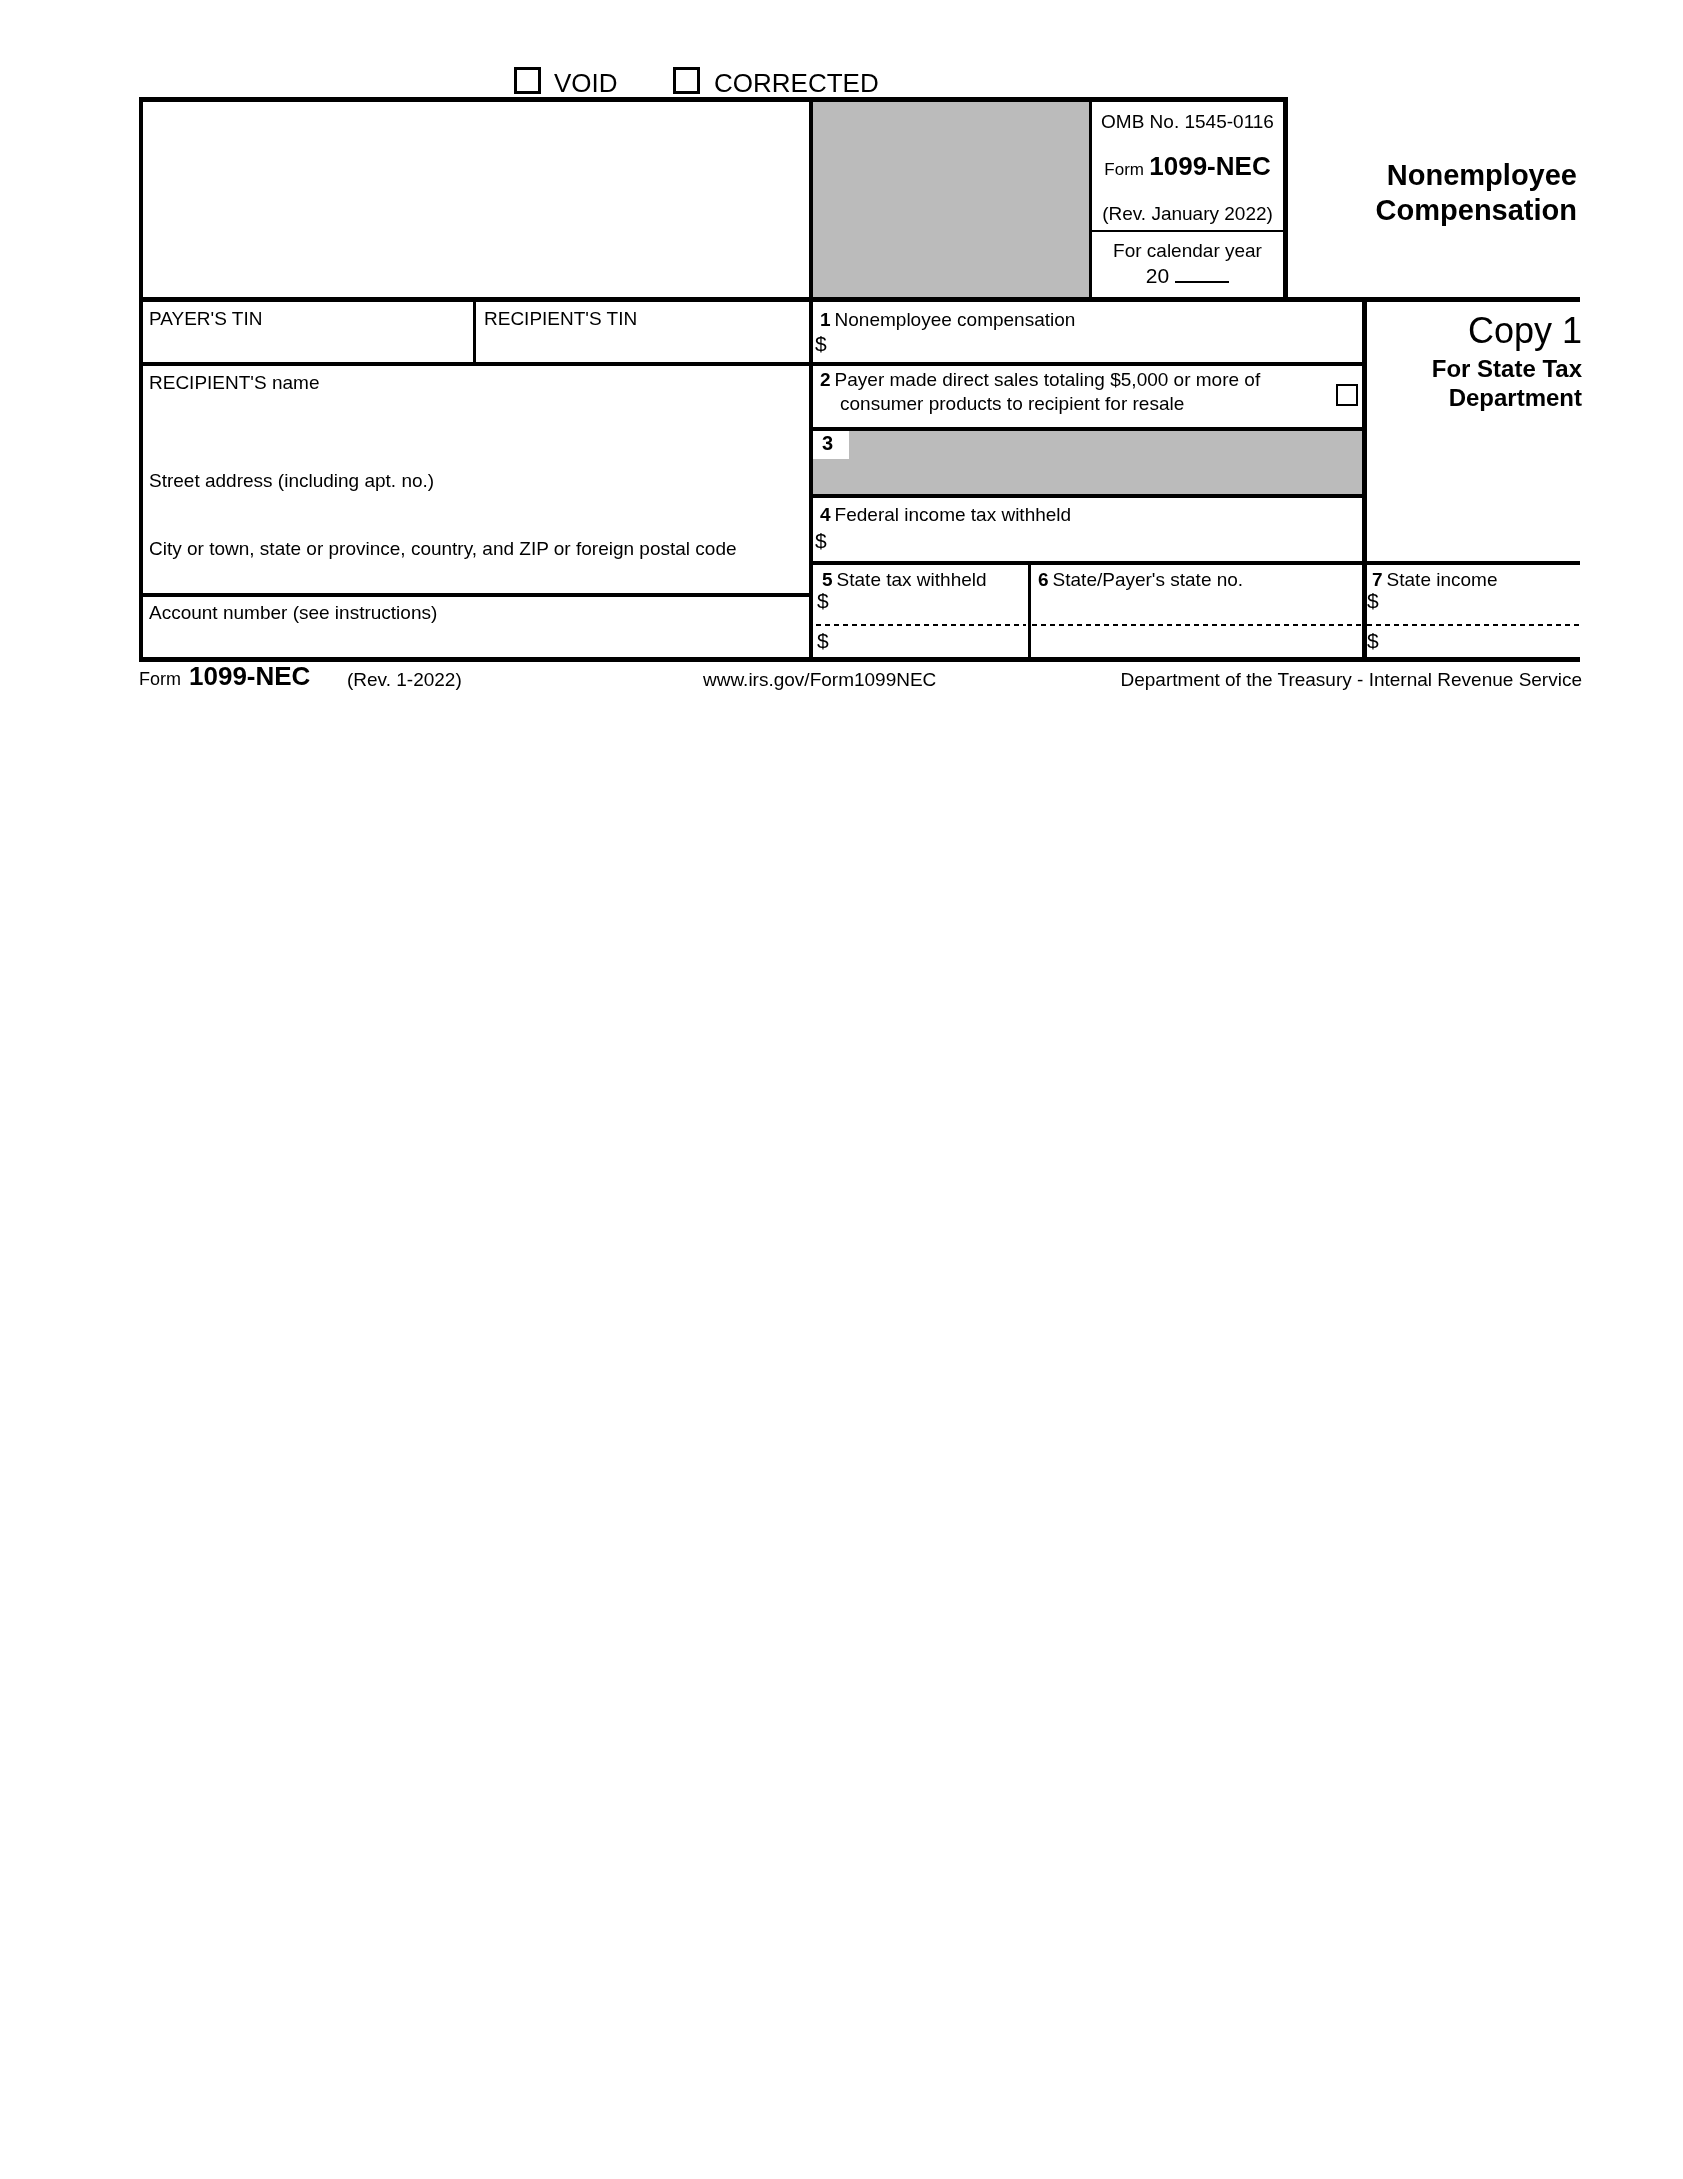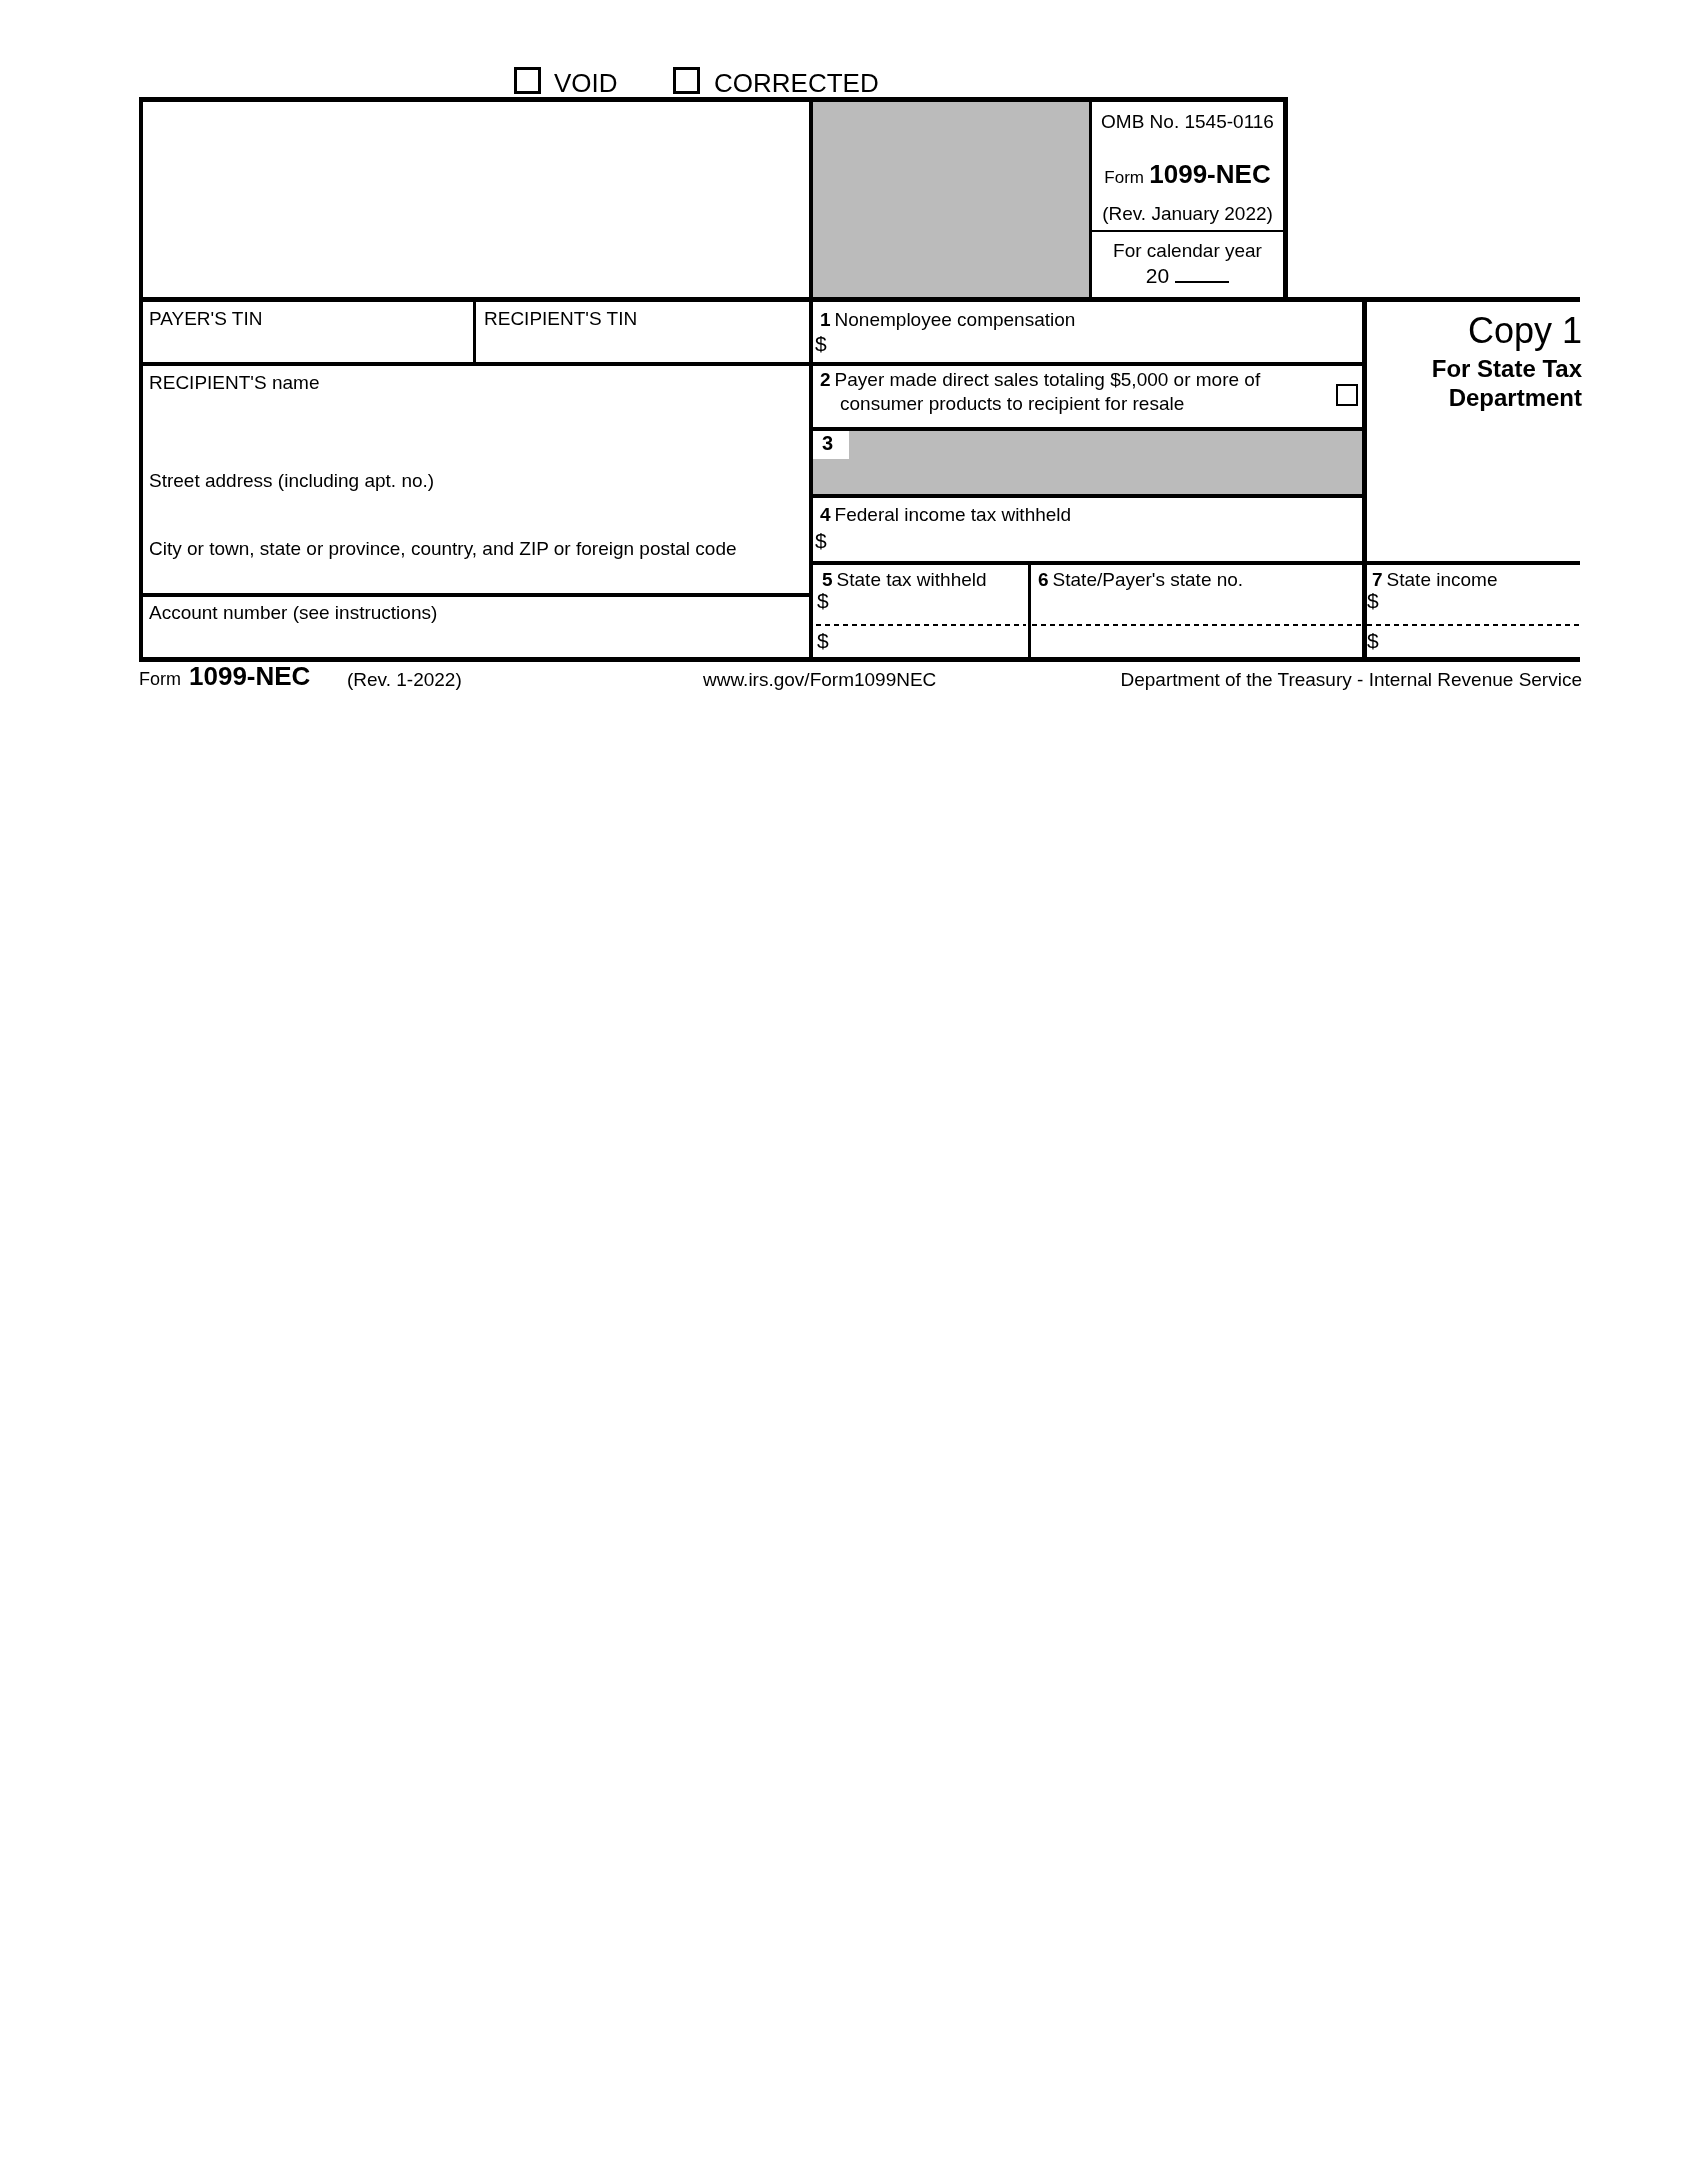--- a/index.html
+++ b/index.html
@@ -43,31 +43,35 @@
   <div class="hline" style="left:139px;top:97px;width:1149px;height:5px;"></div>
   <div class="vline" style="left:139px;top:97px;width:4px;height:565px;"></div>
   <div class="vline" style="left:809px;top:97px;width:4px;height:205px;"></div>
   <div class="fill" style="left: 813px; top: 102px; width: 276px; height: 196px; background: rgb(187, 187, 187);"></div>
   <div class="vline" style="left:1089px;top:97px;width:3px;height:205px;"></div>
   <div class="vline" style="left:1283px;top:97px;width:5px;height:205px;"></div>
 
   <div class="field" style="left:145px;top:160px;width:658px;height:134px;"></div>
 
   <div class="lbl ctr" style="left:1092px;top:109px;width:191px;">OMB No. 1545-0116</div>
-  <div class="lbl ctr" style="left:1092px;top:157px;width:191px;">
+  <div class="lbl ctr" style="left:1092px;top:149px;width:191px;">
     <span class="omb-form-word">Form</span>
     <span class="omb-form-num">1099-NEC</span>
   </div>
   <div class="lbl ctr" style="left:1092px;top:201px;width:191px;">(Rev. January 2022)</div>
   <div class="hline" style="left:1089px;top:230px;width:194px;height:2px;"></div>
   <div class="lbl ctr" style="left:1092px;top:238px;width:191px;">For calendar year</div>
   <div class="lbl ctr" style="left:1092px;top:261px;width:191px;font-size:21px;">
     <span>20</span><span class="blank"></span>
   </div>
 
+  <div class="title rt" style="right:106px;top:158px;width:396px;">
+    <div>Nonemployee</div>
+    <div>Compensation</div>
+  </div>
 
   <div class="hline" style="left:139px;top:297px;width:1441px;height:5px;"></div>
 
   <div class="vline" style="left:473px;top:302px;width:3px;height:60px;"></div>
   <div class="vline" style="left:809px;top:302px;width:4px;height:355px;"></div>
   <div class="vline" style="left:1362px;top:302px;width:5px;height:355px;"></div>
 
   <div class="lbl" style="left:149px;top:306px;">PAYER'S TIN</div>
   <div class="field" style="left:145px;top:327px;width:327px;height:34px;"></div>
   <div class="lbl" style="left:484px;top:306px;">RECIPIENT'S TIN</div>

